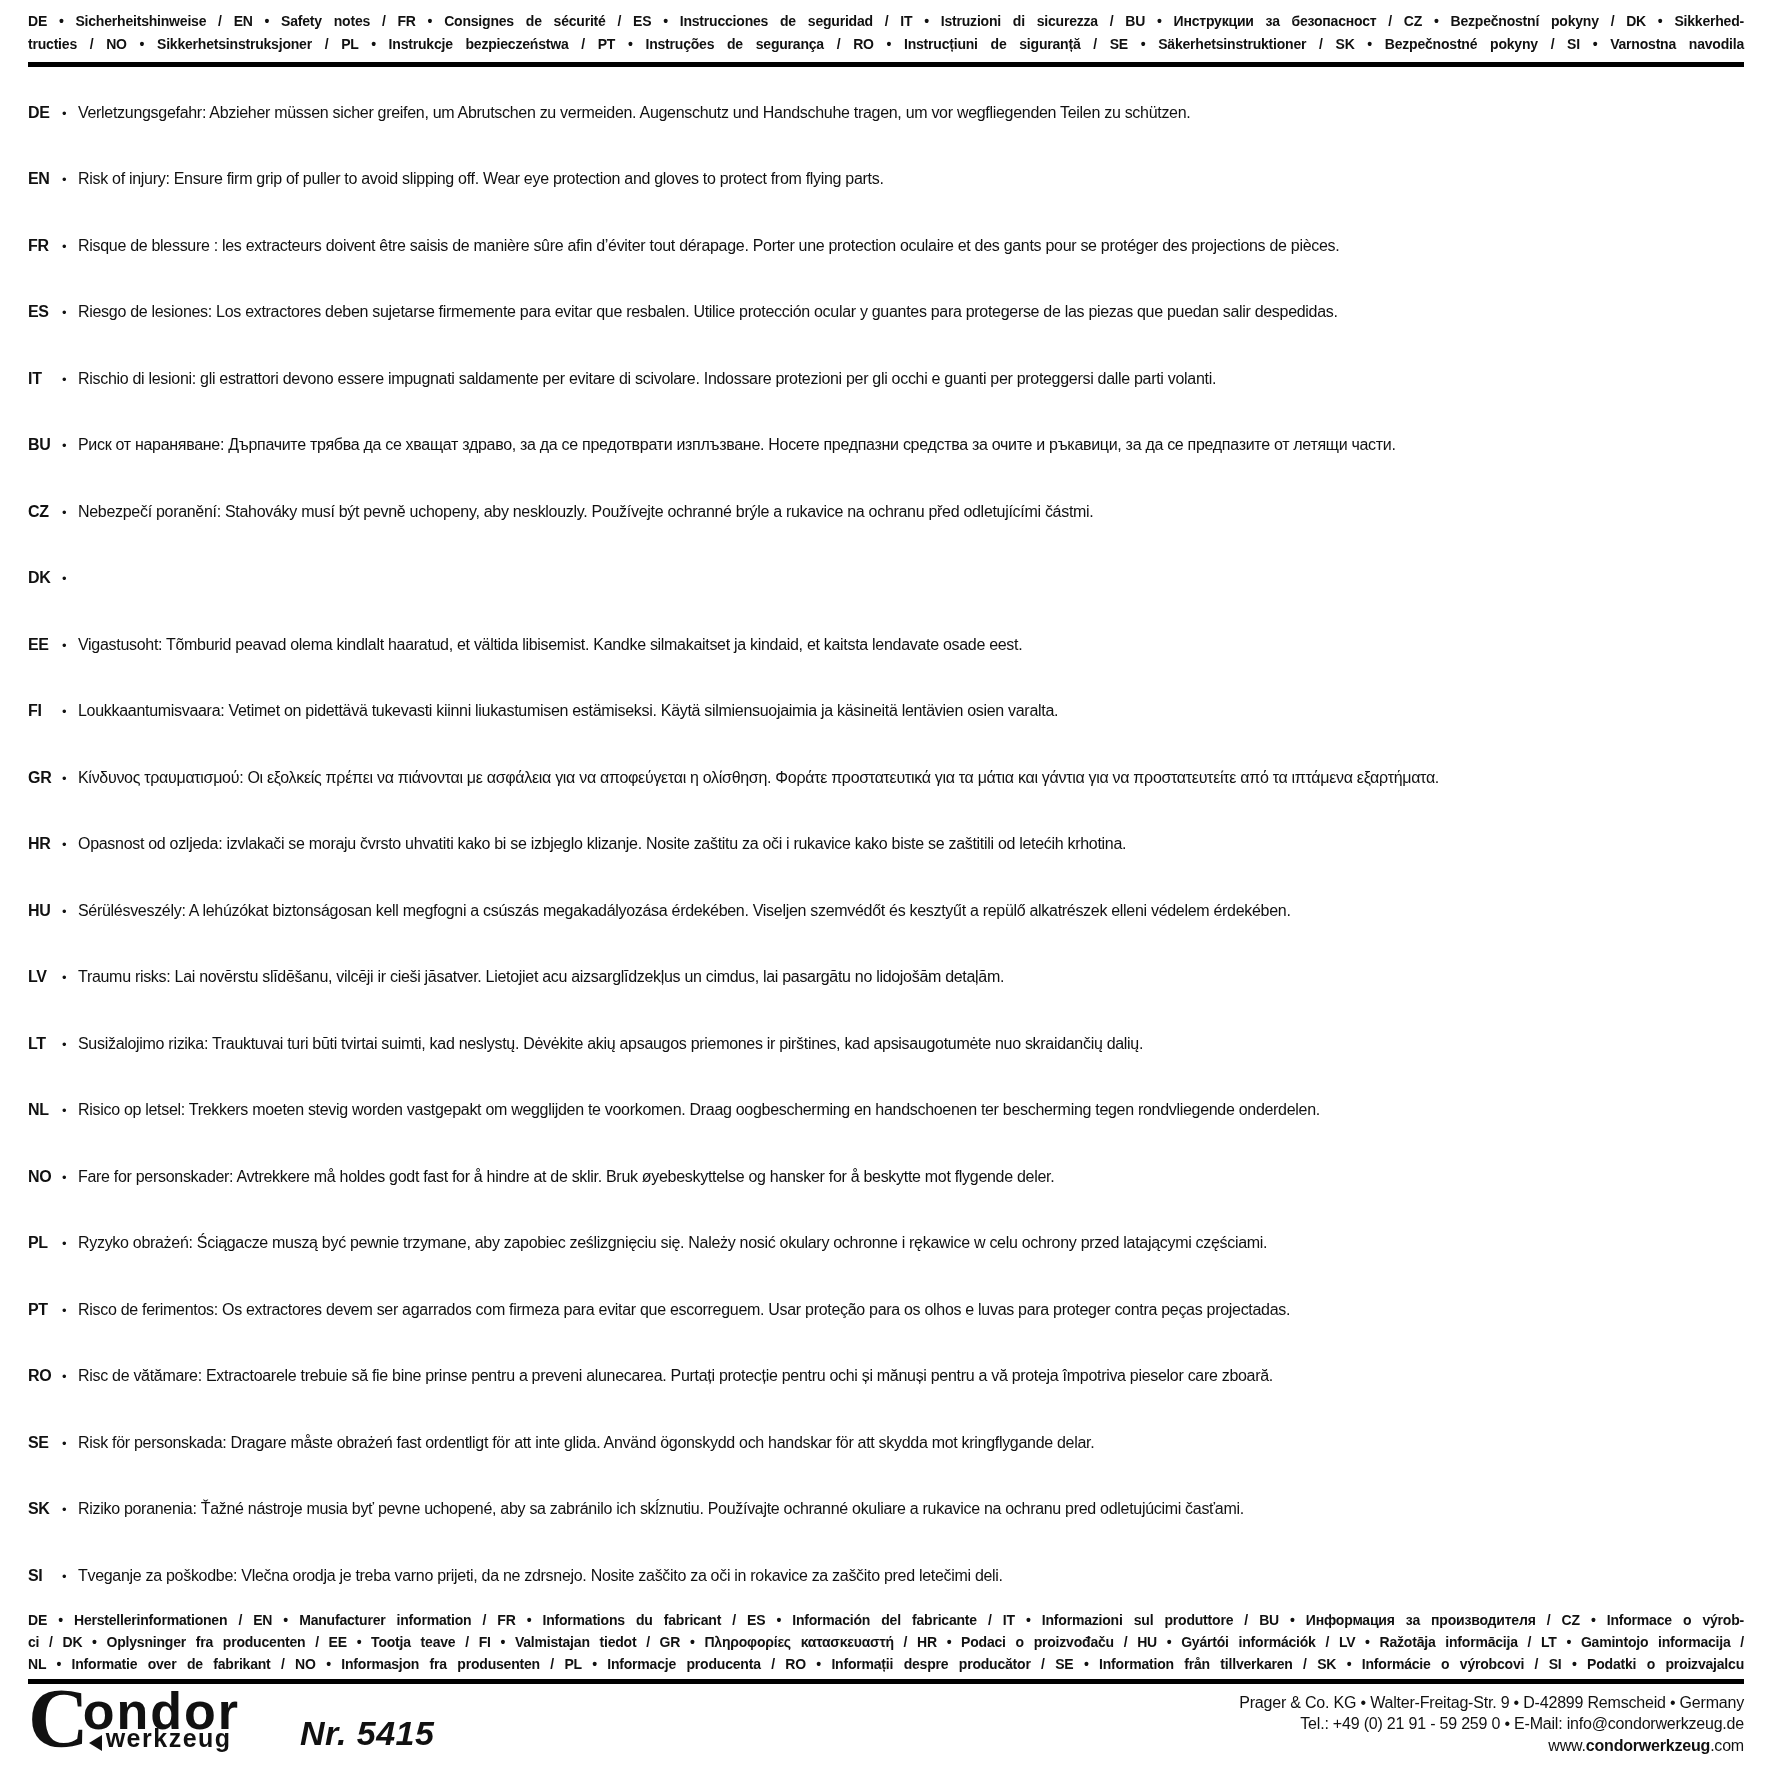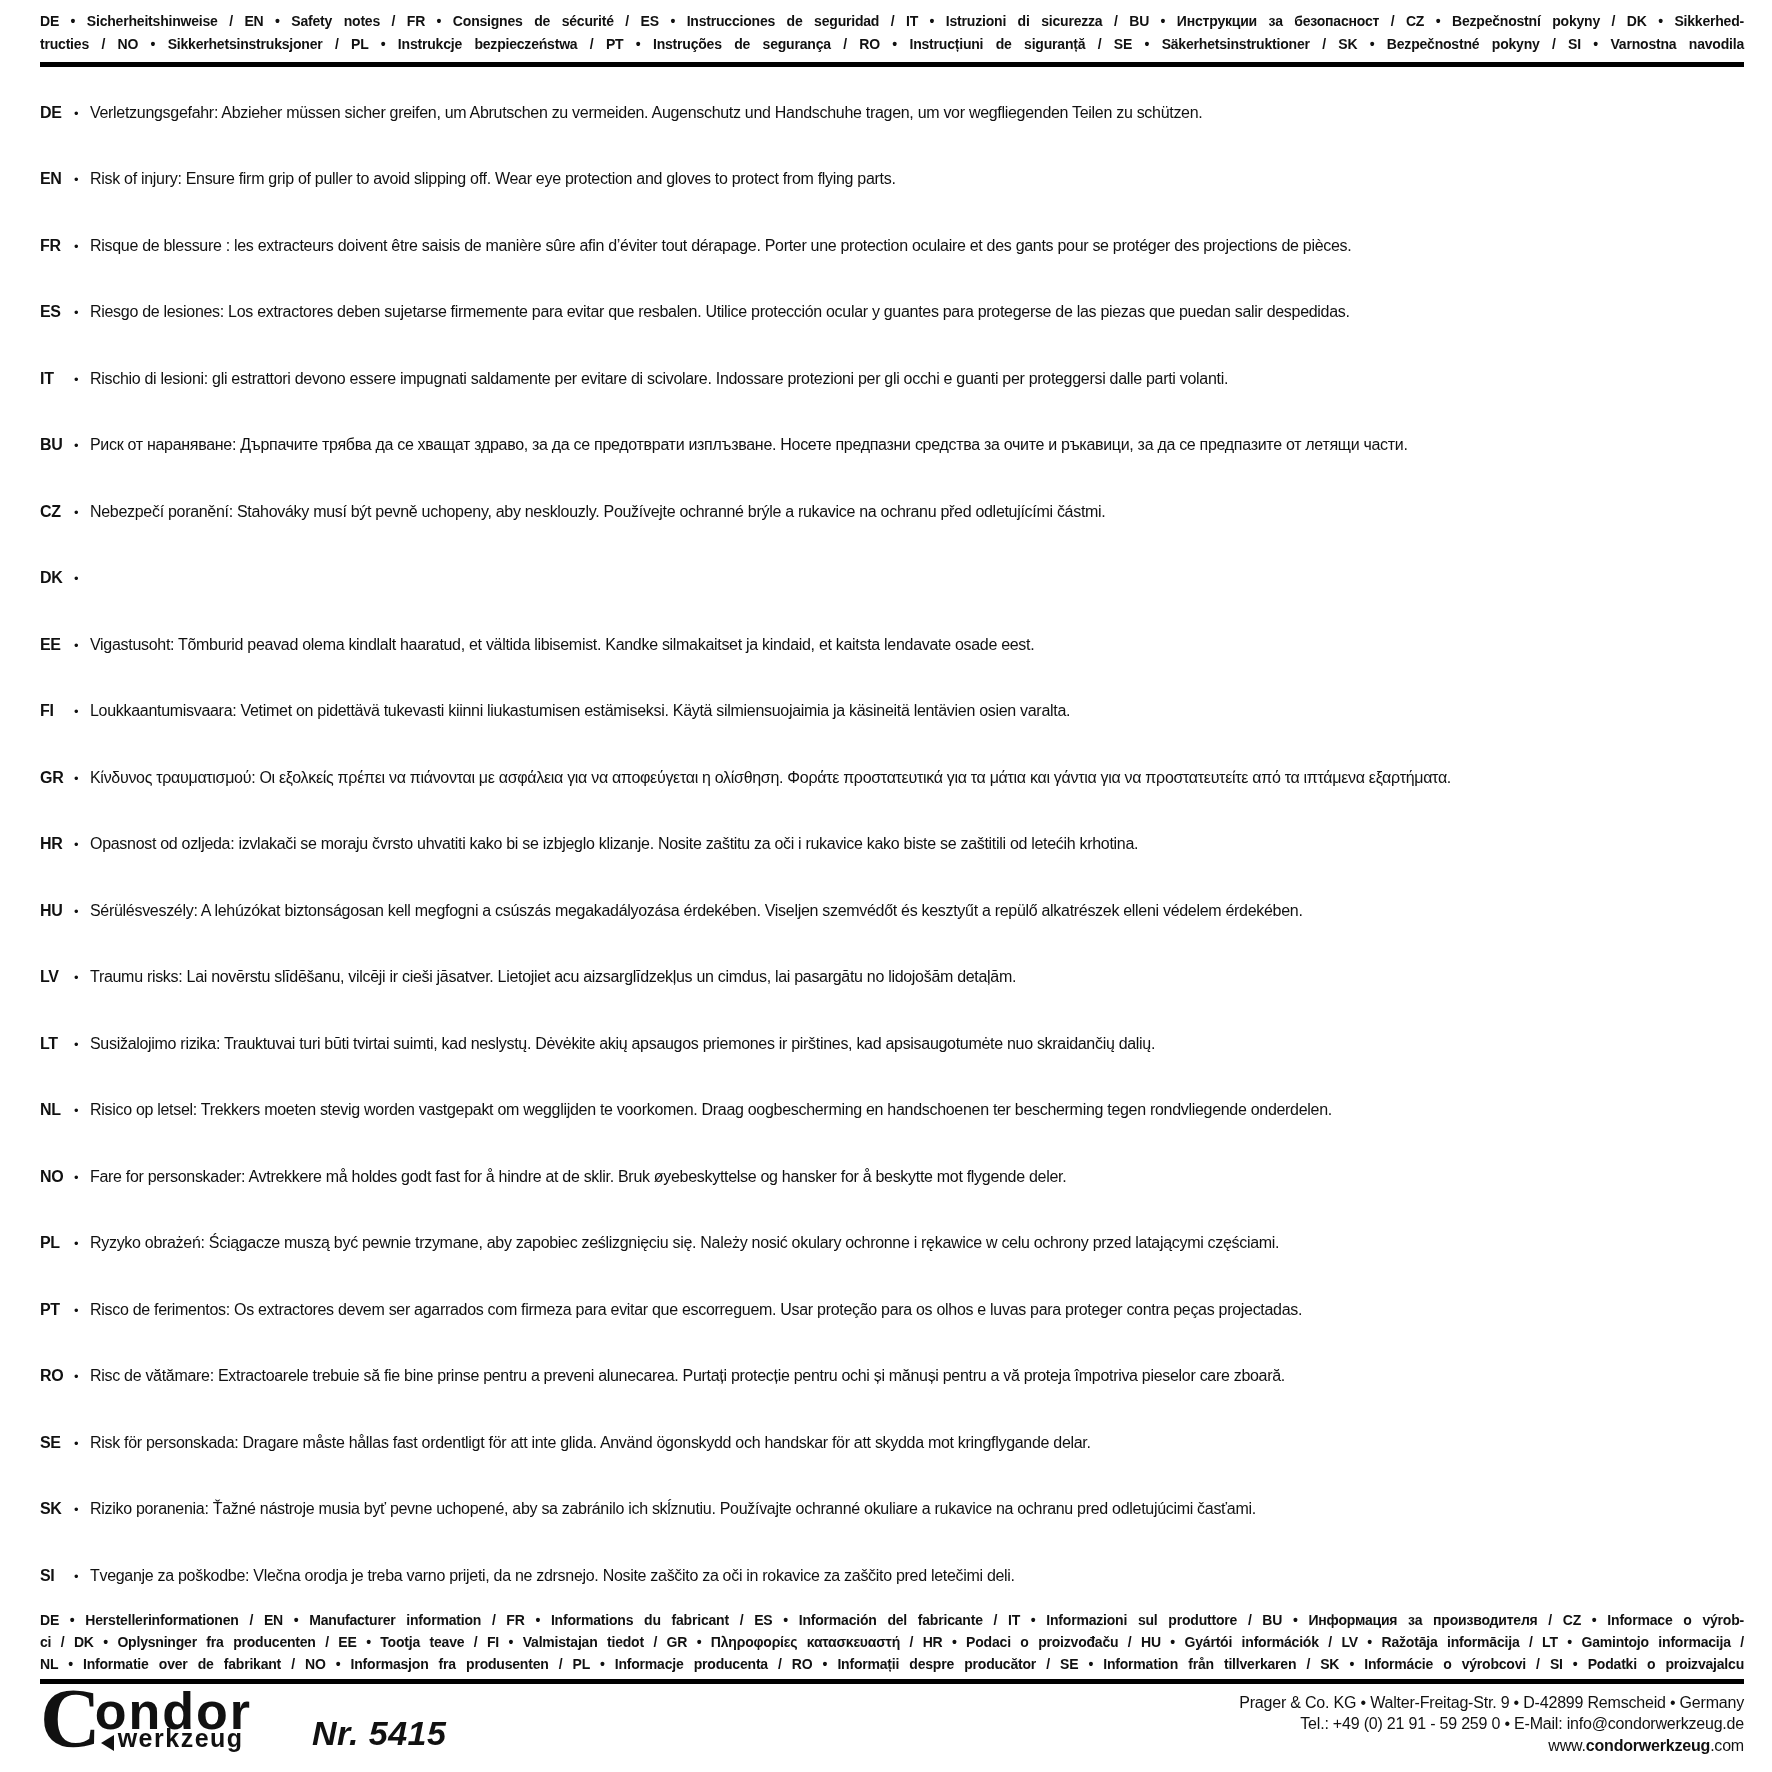--- a/index.html
+++ b/index.html
@@ -12,21 +12,21 @@
     height: 1772px;
     overflow: hidden;
     color: #111111;
     font-family: "Liberation Sans", sans-serif;
     -webkit-font-smoothing: antialiased;
   }
   .page {
     box-sizing: border-box;
     width: 1772px;
     height: 1772px;
-    padding: 10px 28px 0 40px;
+    padding: 10px 28px 0 28px;
   }
 
   
   .header-block {
     font-weight: 700;
     font-size: 14px;
     line-height: 23px;
     letter-spacing: -0.2px;
   }
   .header-line {
@@ -269,21 +269,21 @@
         <span class="note-text">Risco de ferimentos: Os extractores devem ser agarrados com firmeza para evitar que escorreguem. Usar proteção para os olhos e luvas para proteger contra peças projectadas.</span>
     </div>
     <div class="safety-row">
       <span class="lang-code">RO</span>
         <span class="bullet">•</span>
         <span class="note-text">Risc de vătămare: Extractoarele trebuie să fie bine prinse pentru a preveni alunecarea. Purtați protecție pentru ochi și mănuși pentru a vă proteja împotriva pieselor care zboară.</span>
     </div>
     <div class="safety-row">
       <span class="lang-code">SE</span>
         <span class="bullet">•</span>
-        <span class="note-text">Risk för personskada: Dragare måste hållas fast ordentligt för att inte glida. Använd ögonskydd och handskar för att skydda mot kringflygande delar.</span>
+        <span class="note-text">Risk för personskada: Dragare måste obrażeń fast ordentligt för att inte glida. Använd ögonskydd och handskar för att skydda mot kringflygande delar.</span>
     </div>
     <div class="safety-row">
       <span class="lang-code">SK</span>
         <span class="bullet">•</span>
         <span class="note-text">Riziko poranenia: Ťažné nástroje musia byť pevne uchopené, aby sa zabránilo ich skĺznutiu. Používajte ochranné okuliare a rukavice na ochranu pred odletujúcimi časťami.</span>
     </div>
     <div class="safety-row">
       <span class="lang-code">SI</span>
         <span class="bullet">•</span>
         <span class="note-text">Tveganje za poškodbe: Vlečna orodja je treba varno prijeti, da ne zdrsnejo. Nosite zaščito za oči in rokavice za zaščito pred letečimi deli.</span>

